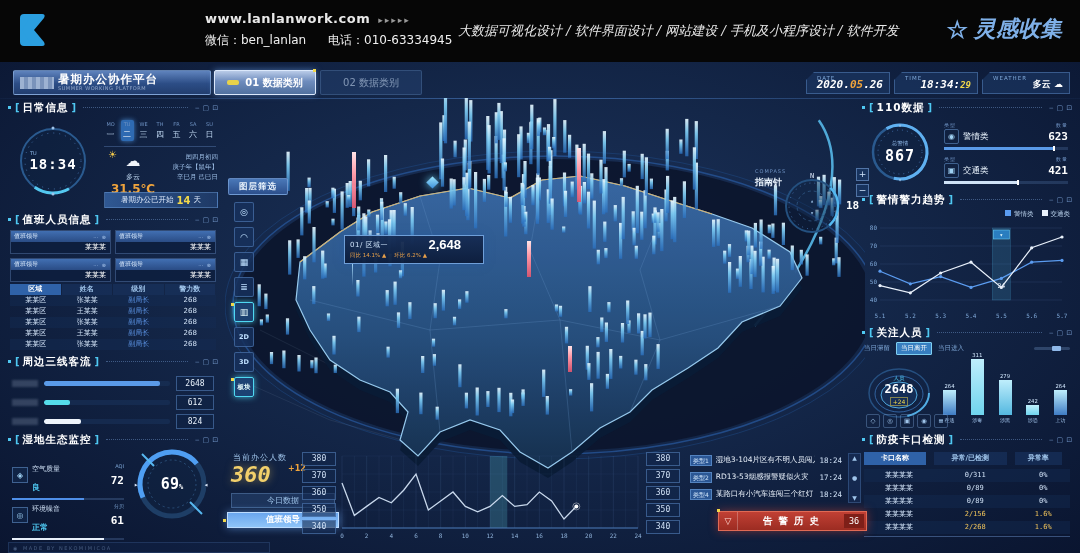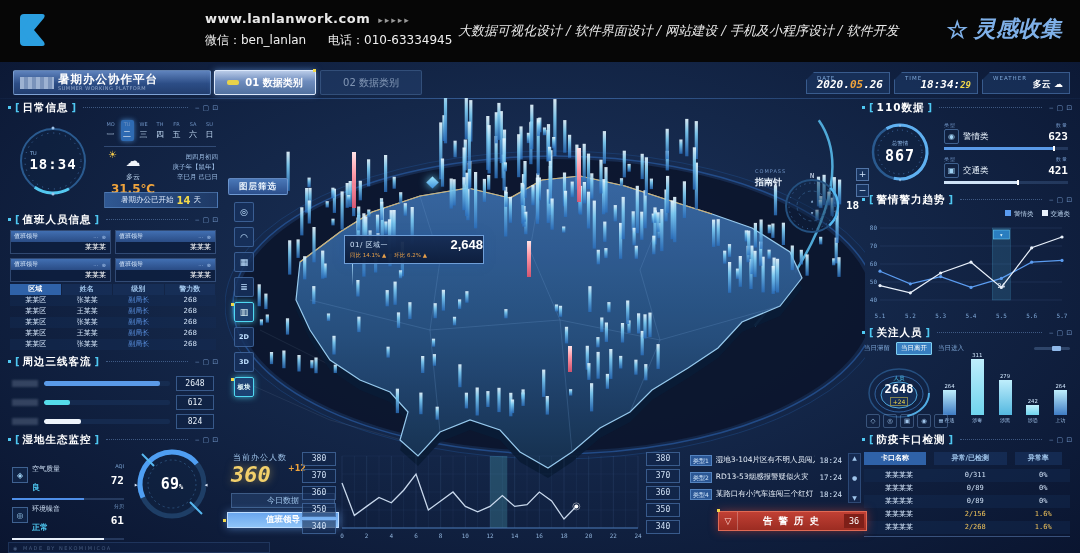--- a/index.html
+++ b/index.html
@@ -117,21 +117,21 @@
   
   .layer-title{position:absolute;left:228px;top:116px;width:58px;height:15px;border-radius:2px;
       background:linear-gradient(180deg,#4a78b8,#2c4f8c);border:1px solid rgba(150,190,240,.5);
       color:#e8f2fc;font-size:8.5px;font-weight:bold;text-align:center;line-height:15px;letter-spacing:1px;}
   .lbtn{position:absolute;left:234px;width:20px;height:20px;box-sizing:border-box;border:1px solid rgba(90,135,195,.55);
         background:rgba(22,48,92,.85);border-radius:2px;color:#bfe0ff;font-size:9px;display:flex;align-items:center;justify-content:center;cursor:pointer;}
   .lbtn.txt{font-size:6.5px;font-weight:bold;letter-spacing:0;}
   .lbtn.on{border-color:#4fd8f2;box-shadow:0 0 6px rgba(80,215,245,.8);color:#eaffff;background:rgba(30,70,120,.9);}
   .mtooltip{position:absolute;left:344px;top:173px;width:140px;height:29px;box-sizing:border-box;
             background:linear-gradient(180deg,rgba(22,44,84,.95),rgba(12,28,58,.95));border:1px solid #6f9fd8;box-shadow:0 0 8px rgba(40,90,160,.6);}
-  .mtt-r1{display:flex;align-items:center;justify-content:space-between;padding:1px 0 0 5px;}
+  .mtt-r1{display:flex;align-items:center;justify-content:space-between;padding:1px 22px 0 5px;}
   .mtt-title{font-size:7px;color:#cfe4fa;letter-spacing:.5px;}
   .mtt-val{font-size:13px;font-weight:bold;color:#fff;font-family:Liberation Sans, sans-serif;}
   .mtt-r2{display:flex;gap:8px;padding:0 5px;font-size:5.5px;color:#e8a04a;}
   .mpointer{position:absolute;left:352px;top:202px;width:1px;height:22px;background:linear-gradient(180deg,#9fd0f2,rgba(120,180,240,0));}
   .compass-lbls{position:absolute;left:755px;top:106px;text-align:left;}
   .compass-en{font-size:5px;color:#6f93c4;letter-spacing:1px;}
   .compass-cn{font-size:9px;color:#e8f2fc;font-weight:bold;margin-top:2px;}
   .compass-val{position:absolute;left:846px;top:137px;color:#fff;font-size:11px;font-weight:bold;font-family:"DejaVu Sans Mono","Liberation Mono",monospace;}
   .zoombtn{position:absolute;left:856px;width:13px;height:13px;box-sizing:border-box;border:1px solid rgba(120,160,215,.6);
            background:rgba(25,55,100,.8);color:#cfe4fa;font-size:9px;line-height:11px;text-align:center;cursor:pointer;}

